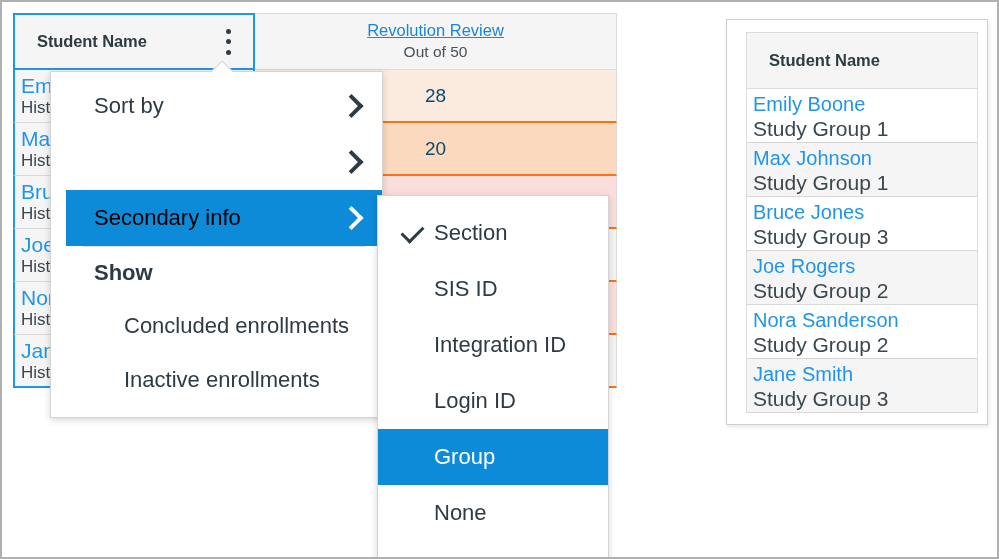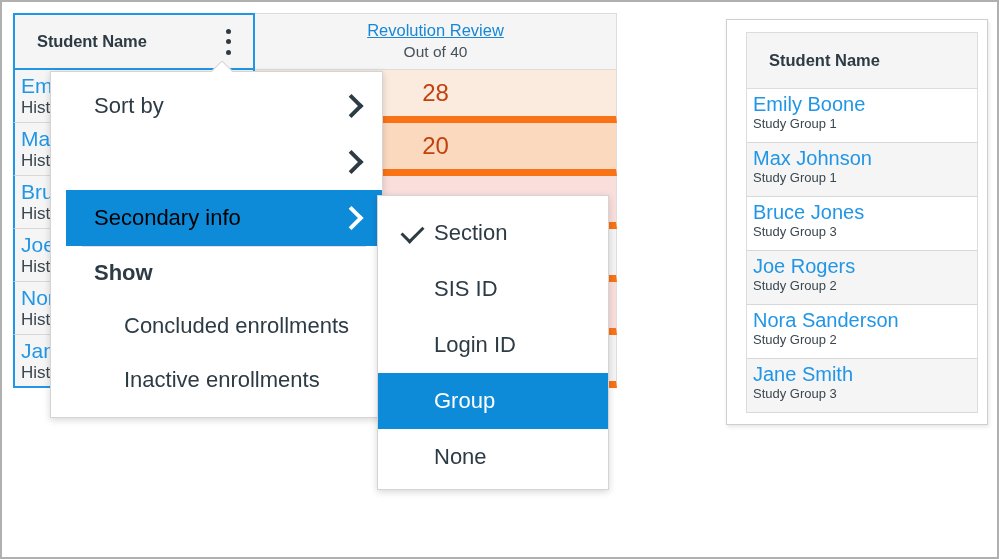--- a/index.html
+++ b/index.html
@@ -136,26 +136,26 @@
     display: block;
     font-size: 17px;
     color: #3a474f;
     line-height: 1.18;
     white-space: nowrap;
   }
   .gb-cell-grade {
     width: 362px;
     box-sizing: border-box;
     border-right: 1px solid #dcdcdc;
-    border-bottom: 7px solid #f97316;
+    border-bottom: 2px solid #f97316;
     display: flex;
     align-items: center;
     justify-content: center;
-    font-size: 24px;
-    color: #c2410c;
+    font-size: 19px;
+    color: #0c4a6e;
   }
 
   
   #main-menu {
     position: absolute;
     left: 48px;
     top: 69px;
     width: 333px;
     background: #ffffff;
     border: 1px solid #d4d4d4;
@@ -242,21 +242,21 @@
   
   #sub-menu {
     position: absolute;
     left: 375px;
     top: 193px;
     width: 232px;
     background: #ffffff;
     border: 1px solid #d4d4d4;
     box-shadow: 0 2px 7px rgba(0,0,0,0.16);
     z-index: 50;
-    padding: 9px 0 4px 0;
+    padding: 9px 0 17px 0;
     box-sizing: border-box;
   }
   .si {
     height: 56px;
     display: flex;
     align-items: center;
     padding-left: 24px;
     font-size: 22px;
     color: #2d3b45;
     cursor: pointer;
@@ -326,21 +326,21 @@
   .rp-name {
     display: block;
     font-size: 20px;
     color: #2196e6;
     line-height: 1.14;
     cursor: pointer;
     white-space: nowrap;
   }
   .rp-sub {
     display: block;
-    font-size: 13px;
+    font-size: 21px;
     color: #3a474f;
     line-height: 1.2;
     white-space: nowrap;
   }
 </style>
 </head>
 <body>
 
 <div id="screen">
 
@@ -350,21 +350,21 @@
       <div class="gb-hcell-name">
         <span class="hname">Student Name</span>
         <span class="kebab">
             <i></i>
             <i></i>
             <i></i>
           </span>
       </div>
       <div class="gb-hcell-assign">
         <span class="assign-link">Revolution Review</span>
-        <span class="assign-sub">Out of 40</span>
+        <span class="assign-sub">Out of 50</span>
       </div>
     </div>
 
     <div class="gb-body" id="gb-body">
         <div class="gb-row">
           <div class="gb-cell-name">
             <span class="stu-link">Emily Boone</span>
             <span class="stu-sub">History</span>
           </div>
           <div class="gb-cell-grade" style="background: rgb(251, 234, 222);">28</div>
@@ -437,20 +437,23 @@
   <div id="sub-menu">
     <div id="sub-menu-items">
         <div class="si">
           <span class="check"></span>
           <span class="si-label">Section</span>
         </div>
         <div class="si">
           <span class="si-label">SIS ID</span>
         </div>
         <div class="si">
+          <span class="si-label">Integration ID</span>
+        </div>
+        <div class="si">
           <span class="si-label">Login ID</span>
         </div>
         <div class="si sel">
           <span class="si-label">Group</span>
         </div>
         <div class="si">
           <span class="si-label">None</span>
         </div>
       </div>
   </div>

